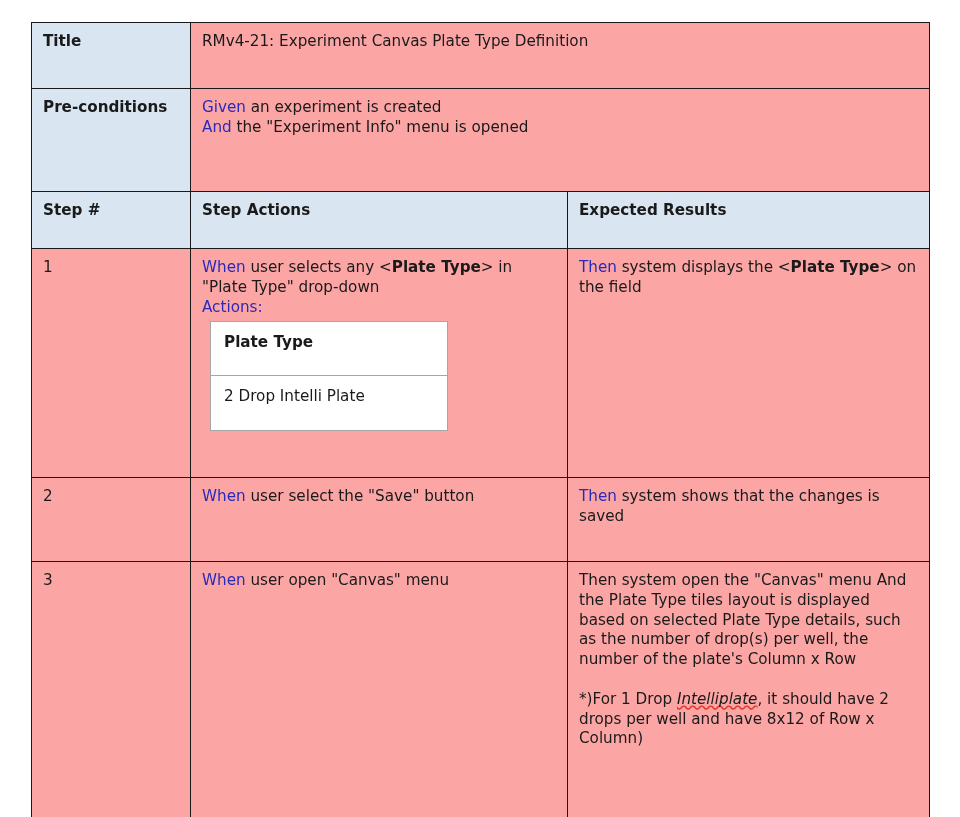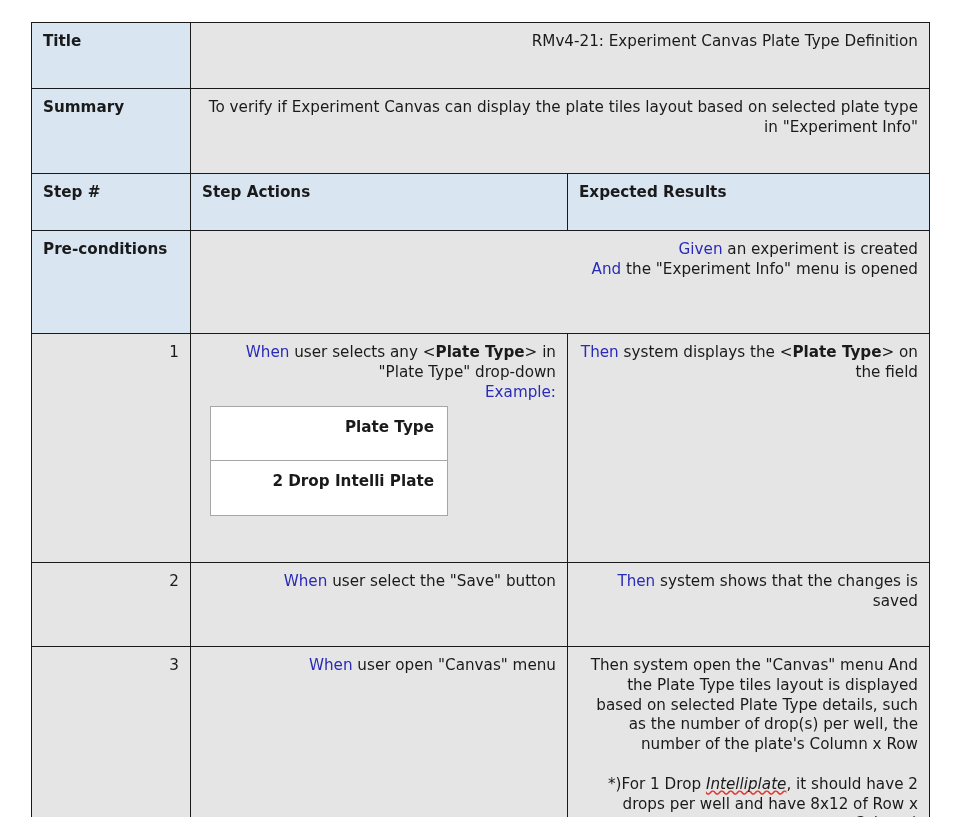--- a/index.html
+++ b/index.html
@@ -41,21 +41,21 @@
   col.c-right { width: 362px; }
 
   td.label {
     background: #d9e6f2;
     font-weight: bold;
   }
   td.hdr {
     background: #d9e6f2;
     font-weight: bold;
   }
-  td.body { background: #e5e5e5; text-align: right; }
+  td.body { background: #fca5a5; }
 
   .kw {
     color: #2a2ab8;
   }
   .bold { font-weight: bold; }
   .para { margin: 0; }
   .para + .para { margin-top: 0px; }
   .gap { height: 20px; }
 
   .spell {
@@ -79,21 +79,20 @@
     color: #1a1a1a;
     box-sizing: border-box;
   }
   .widget .w-head {
     font-weight: bold;
     height: 54px;
     border-bottom: 1.4px solid #a6a6a6;
   }
   .widget .w-value {
     height: 54px;
-    font-weight: bold;
   }
 
   .cell-row1 { height: 46px; }
   .cell-row2 { height: 65px; }
   .cell-row3 { height: 83px; }
   .cell-hdr  { height: 37px; }
   .cell-s1   { height: 209px; }
   .cell-s2   { height: 64px; }
   .cell-s3   { height: 252px; }
 </style>
@@ -108,44 +107,40 @@
       <col class="c-mid">
       <col class="c-right">
     </colgroup>
     <tbody>
 
       <tr>
         <td class="label cell-row1">Title</td>
         <td class="body cell-row1" colspan="2">RMv4-21: Experiment Canvas Plate Type Definition</td>
       </tr>
 
-      <tr>
-        <td class="label cell-row2">Summary</td>
-        <td class="body cell-row2" colspan="2">To verify if Experiment Canvas can display the plate tiles layout based on selected plate type in "Experiment Info"</td>
-      </tr>
-
-      <tr>
-        <td class="hdr cell-hdr">Step #</td>
-        <td class="hdr cell-hdr">Step Actions</td>
-        <td class="hdr cell-hdr">Expected Results</td>
-      </tr>
 
       <tr>
         <td class="label cell-row3">Pre-conditions</td>
         <td class="body cell-row3" colspan="2">
           <p class="para"><span class="kw">Given</span><span> an experiment is created</span></p>
           <p class="para"><span class="kw">And</span><span> the "Experiment Info" menu is opened</span></p>
         </td>
       </tr>
 
       <tr>
+        <td class="hdr cell-hdr">Step #</td>
+        <td class="hdr cell-hdr">Step Actions</td>
+        <td class="hdr cell-hdr">Expected Results</td>
+      </tr>
+
+      <tr>
         <td class="body cell-s1">1</td>
         <td class="body cell-s1">
           <p class="para"><span class="kw">When</span><span> user selects any &lt;</span><span class="bold">Plate Type</span><span>&gt; in "Plate Type" drop-down</span></p>
-          <p class="para"><span class="kw">Example:</span></p>
+          <p class="para"><span class="kw">Actions:</span></p>
 
           <div class="widget">
             <div class="w-row w-head">Plate Type</div>
             <div class="w-row w-value">2 Drop Intelli Plate</div>
           </div>
         </td>
         <td class="body cell-s1">
           <p class="para"><span class="kw">Then</span><span> system displays the &lt;</span><span class="bold">Plate Type</span><span>&gt; on the field</span></p>
         </td>
       </tr>

